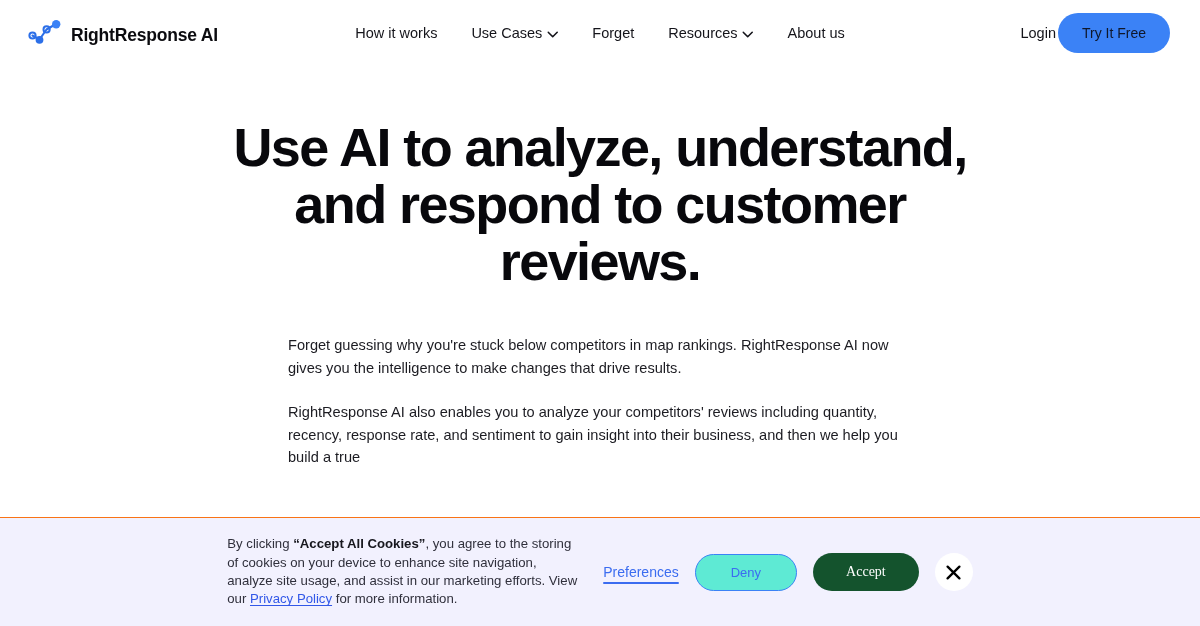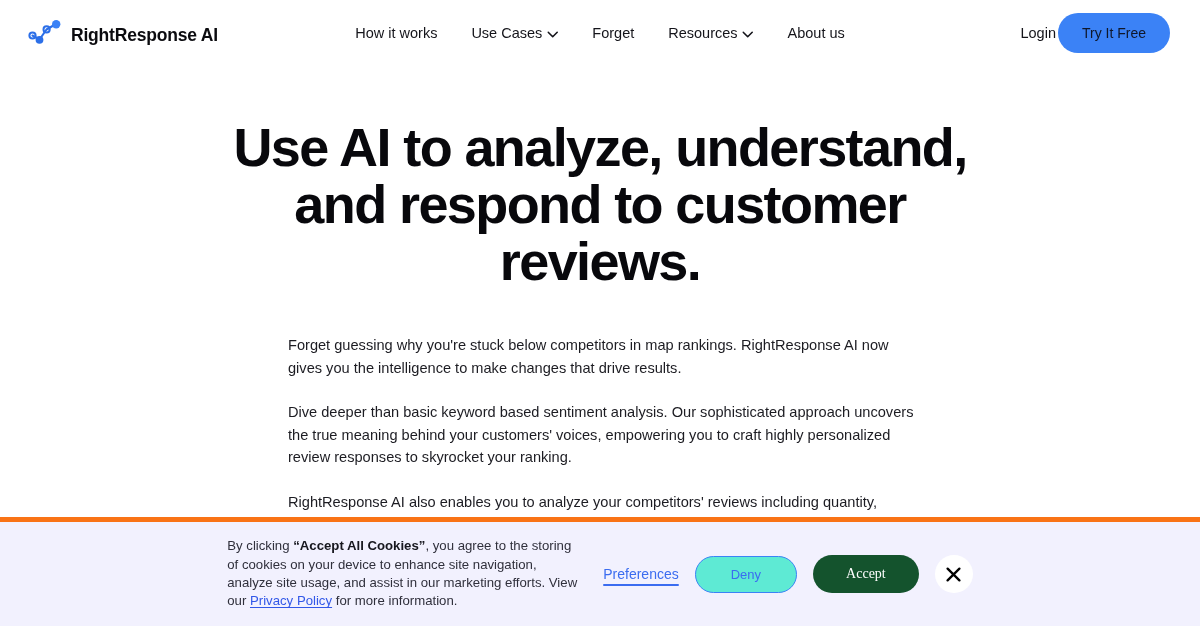--- a/index.html
+++ b/index.html
@@ -137,21 +137,21 @@
   }
 
   
   .cookie-banner {
     position: absolute;
     left: 0;
     right: 0;
     bottom: 0;
     top: 517px;
     background: #F2F1FE;
-    border-top: 5px solid #f97316;
+    border-top: 1px solid #f97316;
     display: flex;
     align-items: center;
     justify-content: center;
     gap: 20px;
     padding: 0 24px;
   }
 
   .cookie-text {
     font-size: 13.2px;
     line-height: 18.4px;
@@ -287,21 +287,20 @@
   </div>
 
 </header>
 
 <main class="hero">
 
   <h1 class="hero-title">Use AI to analyze, understand, and respond to customer reviews.</h1>
 
   <div class="hero-body">
     <p>Forget guessing why you're stuck below competitors in map rankings. RightResponse AI now gives you the intelligence to make changes that drive results.</p>
-    <p>Dive deeper than basic keyword based sentiment analysis. Our sophisticated approach uncovers the true meaning behind your customers' voices, empowering you to craft highly personalized review responses to skyrocket your ranking.</p>
     <p>RightResponse AI also enables you to analyze your competitors' reviews including quantity, recency, response rate, and sentiment to gain insight into their business, and then we help you build a true</p>
   </div>
 
 </main>
 
 <section class="cookie-banner">
 
   <div class="cookie-text">
     <span>By clicking </span><b>“Accept All Cookies”</b><span>, you agree to the storing of cookies on your device to enhance site navigation, analyze site usage, and assist in our marketing efforts. View our </span><a class="privacy-link" href="#">Privacy Policy</a><span> for more information.</span>
   </div>

